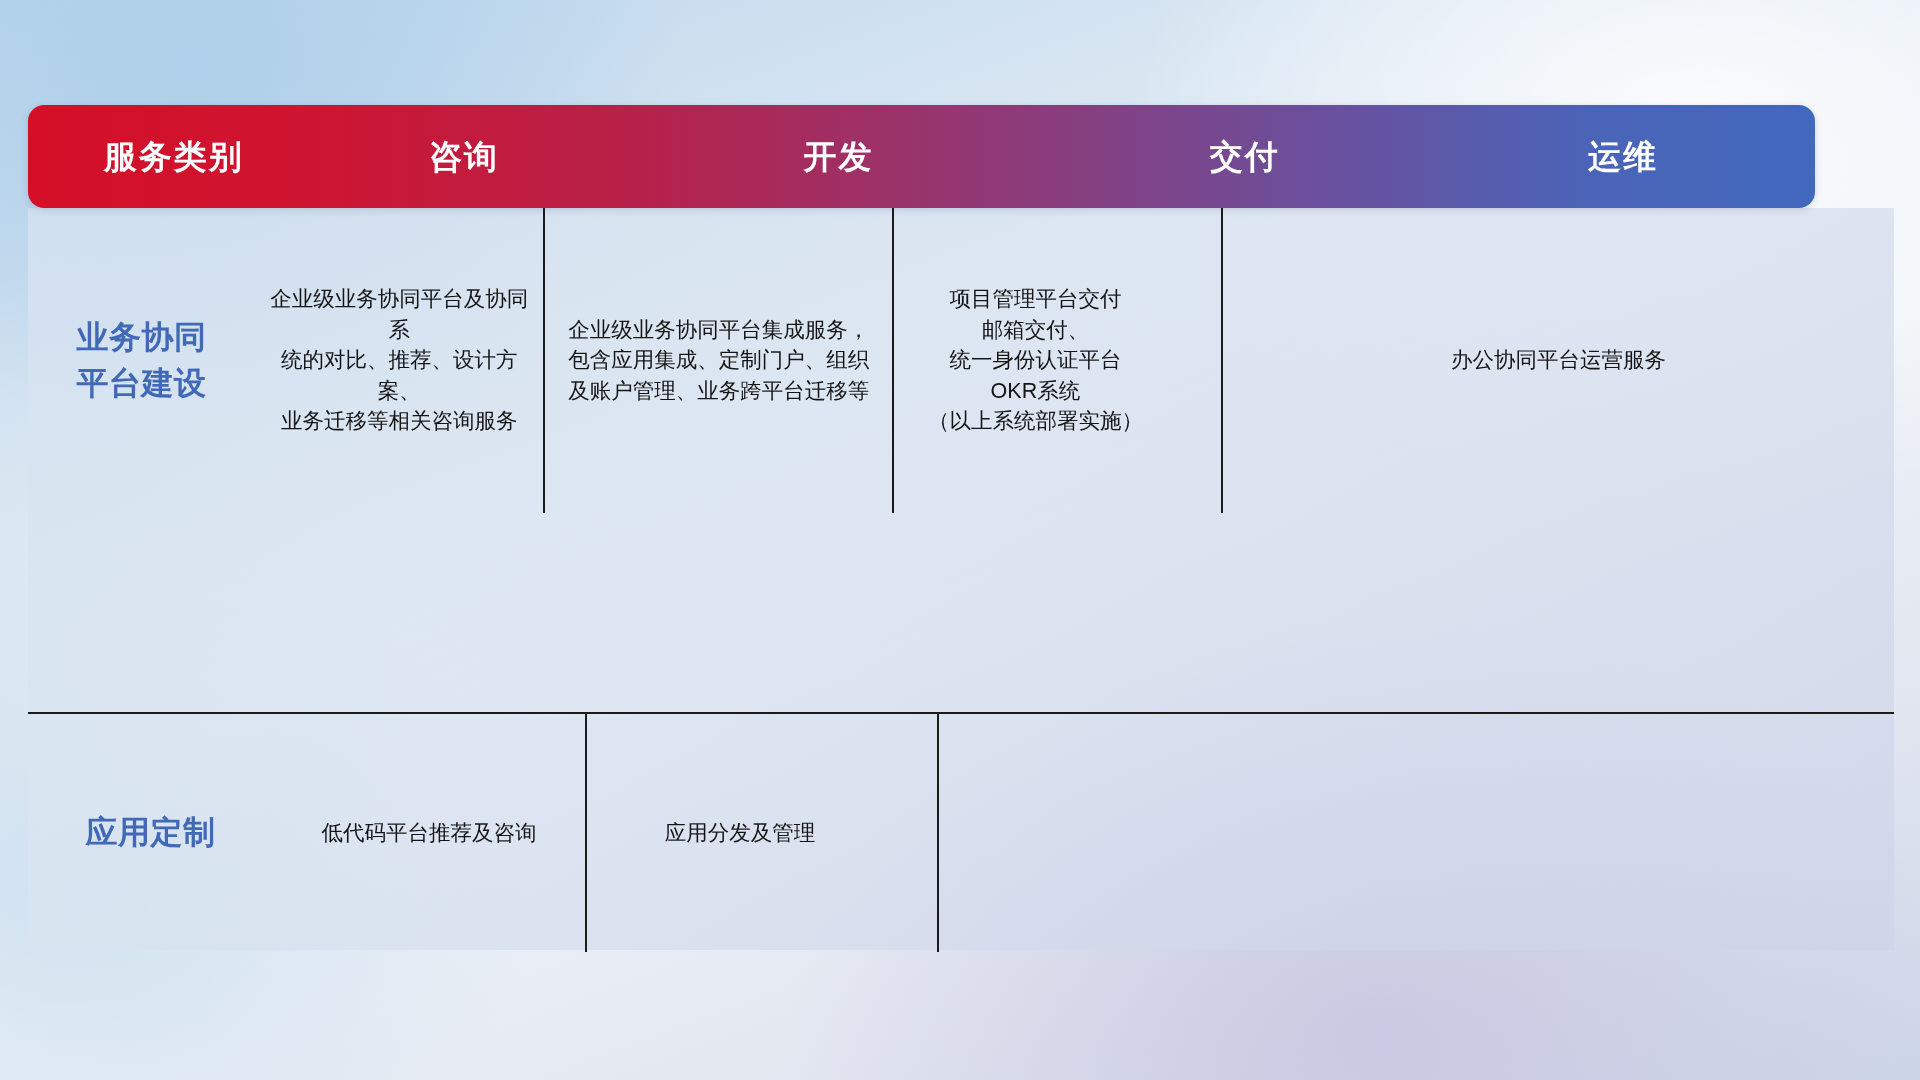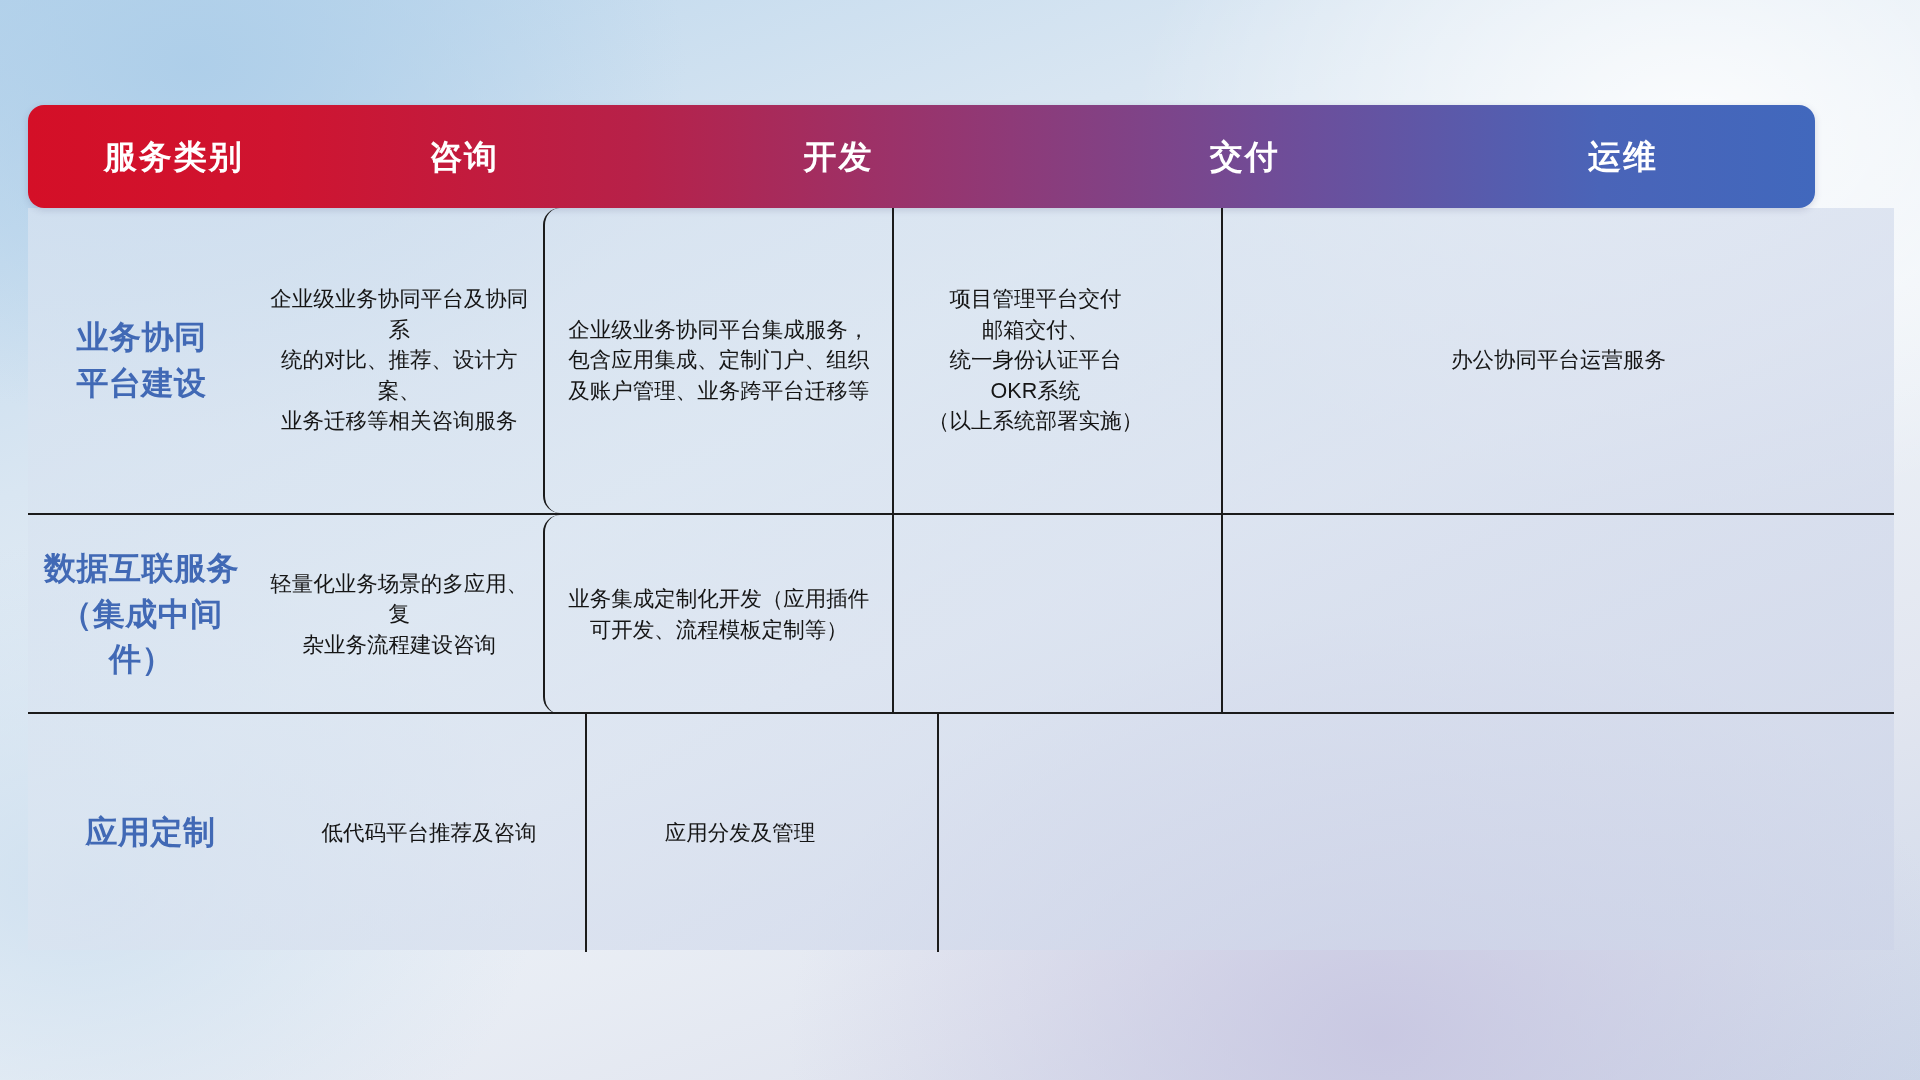--- a/index.html
+++ b/index.html
@@ -120,21 +120,21 @@
   }
   .cell.cat {
     width: 245px;
     color: #4169b5;
     font-weight: bold;
     font-size: 32px;
     line-height: 1.42;
     letter-spacing: 0.5px;
   }
   .cell.col1 { width: 312px; }
-  .cell.col2 { width: 377px; border-left: 2.5px solid #1b1b1b; border-radius: 17px; }
+  .cell.col2 { width: 377px; border-left: 2.5px solid #1b1b1b; }
   .cell.col3 { width: 308px; border-left: 2.5px solid #1b1b1b; }
   .cell.col4 { width: 730px; border-left: 2.5px solid #1b1b1b; margin-left: 44px; }
 </style>
 </head>
 <body>
 
 <div id="canvas">
 
   <div id="table-wrap">
 
@@ -160,30 +160,20 @@
 包含应用集成、定制门户、组织
 及账户管理、业务跨平台迁移等</div>
         <div class="cell col3">项目管理平台交付
 邮箱交付、
 统一身份认证平台
 OKR系统
 （以上系统部署实施）</div>
         <div class="cell col4">办公协同平台运营服务</div>
       </div>
 
-      <div class="row r1">
-        <div class="cell cat">数据互联服务
-（集成中间件）</div>
-        <div class="cell col1">轻量化业务场景的多应用、复
-杂业务流程建设咨询</div>
-        <div class="cell col2">业务集成定制化开发（应用插件
-可开发、流程模板定制等）</div>
-        <div class="cell col3"></div>
-        <div class="cell col4"></div>
-      </div>
 
       <div class="row r2">
         <div class="cell cat">应用定制</div>
         <div class="cell col1">低代码平台推荐及咨询</div>
         <div class="cell col3">应用分发及管理</div>
         <div class="cell col4"></div>
       </div>
 
     </div>
   </div>

